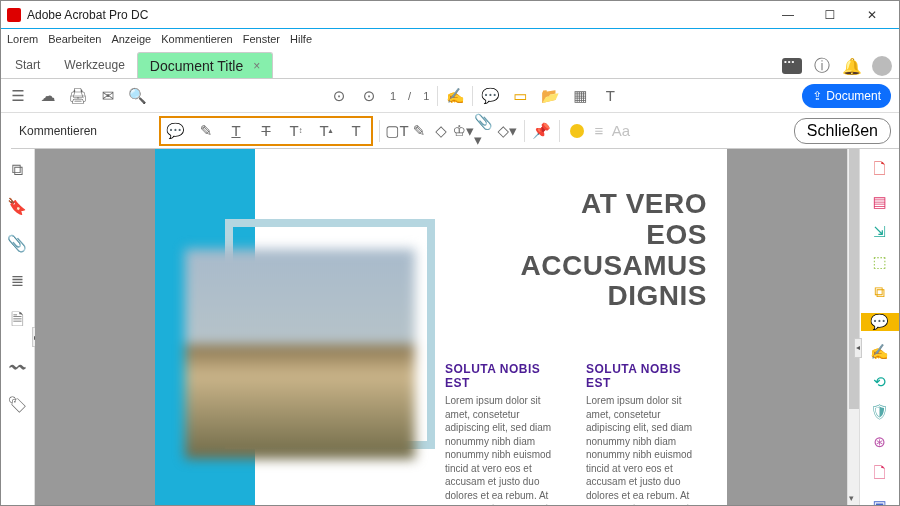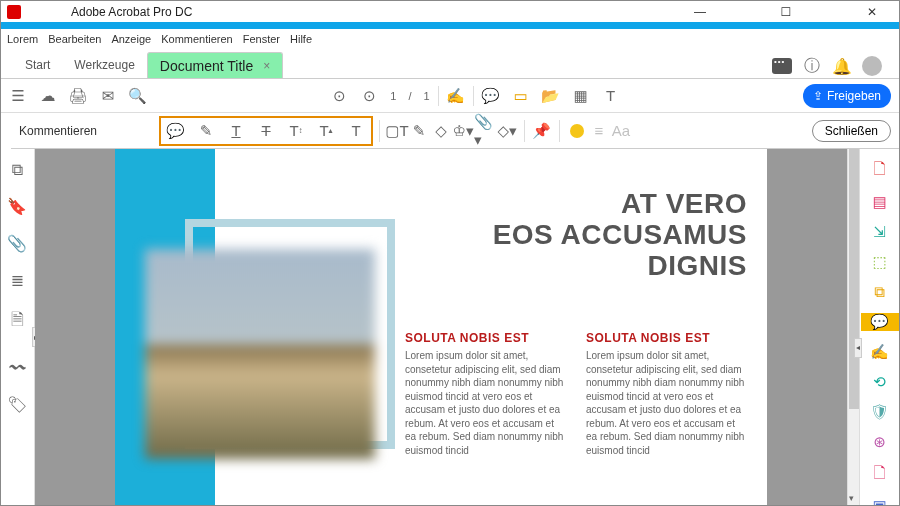--- a/index.html
+++ b/index.html
@@ -1,23 +1,23 @@
 <!DOCTYPE html>
 <html><head>
 <meta charset="utf-8">
 <style>
 * { margin: 0; padding: 0; box-sizing: border-box; font-family: "Segoe UI", Arial, sans-serif; }
 body { width: 900px; height: 506px; background: #fff; border: 1px solid #888; overflow: hidden; }
-.title-bar { height: 28px; display: flex; align-items: center; padding: 0 6px; border-bottom: 7px solid #0ea5e9; gap: 44px; }
+.title-bar { height: 28px; display: flex; align-items: center; padding: 0 6px; border-bottom: 1px solid #0ea5e9; }
 .title-bar .logo { width: 14px; height: 14px; background: #d00; margin-right: 6px; border-radius: 2px; }
 .title-bar .title { font-size: 12px; color: #222; flex: 0 0 auto; }
 .title-bar .spacer { flex: 1; }
 .win-ctrl { width: 42px; height: 26px; display: flex; align-items: center; justify-content: center; color: #333; font-size: 12px; }
 .menu-bar { height: 20px; display: flex; align-items: center; padding: 0 6px; gap: 10px; font-size: 11px; color: #333; }
-.tab-bar { height: 30px; display: flex; align-items: flex-end; padding: 0 12px; border-bottom: 1px solid #ccc; }
+.tab-bar { height: 30px; display: flex; align-items: flex-end; padding: 0 2px; border-bottom: 1px solid #ccc; }
 .tab-bar .tab { height: 26px; padding: 0 12px; display: flex; align-items: center; font-size: 12px; color: #555; }
 .tab-bar .tab.active { background: #86efac; border: 1px solid #ccc; border-bottom: none; border-radius: 3px 3px 0 0; font-size: 14px; color: #222; }
 .tab-close { margin-left: 10px; font-size: 12px; color: #777; }
 .tab-bar .spacer { flex: 1; }
 .tab-icon { width: 24px; height: 24px; display: flex; align-items: center; justify-content: center; color: #777; margin: 0 3px; }
 .badge-chat { width: 20px; height: 16px; background: #555; border-radius: 3px; position: relative; }
 .badge-chat:before { content: "•••"; color: #fff; font-size: 8px; position: absolute; top: -1px; left: 2px; letter-spacing: 1px; }
 .avatar { width: 20px; height: 20px; background: #bbb; border-radius: 50%; }
 .toolbar { height: 34px; display: flex; align-items: center; padding: 0 8px; gap: 12px; border-bottom: 1px solid #ddd; color: #666; }
 .toolbar .tb-icon { width: 18px; display: flex; justify-content: center; font-size: 15px; }
@@ -25,33 +25,33 @@
 .toolbar .center { flex: 1; display: flex; align-items: center; justify-content: center; gap: 12px; }
 .page-num { font-size: 11px; color: #666; }
 .share-btn { background: #0d6efd; color: #fff; font-size: 12px; padding: 5px 10px; border-radius: 14px; display: flex; align-items: center; gap: 4px; }
 .comment-bar { height: 36px; display: flex; align-items: center; padding: 0 8px; border-bottom: 1px solid #ccc; margin-left: 10px; }
 .comment-label { font-size: 12px; color: #333; width: 140px; }
 .comment-tools { display: flex; align-items: center; gap: 0; }
 .highlight-box { border: 2px solid #e58a00; padding: 2px 4px; display: flex; gap: 8px; }
 .ct-icon { width: 22px; height: 22px; display: flex; align-items: center; justify-content: center; color: #666; font-size: 15px; }
 .ct-icon.y { color: #e8a300; }
 .vsep { width: 1px; height: 22px; background: #ddd; margin: 0 6px; }
-.close-pill { margin-left: auto; border: 1px solid #888; border-radius: 12px; padding: 3px 12px; font-size: 12px; }
+.close-pill { margin-left: auto; border: 1px solid #888; border-radius: 12px; padding: 3px 12px; font-size: 16px; }
 .body-area { display: flex; height: calc(506px - 28px - 20px - 30px - 34px - 36px - 2px); position:relative; }
 .left-rail { width: 34px; background: #fff; border-right: 1px solid #ddd; display: flex; flex-direction: column; align-items: center; gap: 18px; padding-top: 12px; color: #666; font-size: 16px; position:relative; }
 .left-rail .expand { position:absolute; right:-6px; top:50%; width:8px; height:20px; background:#eee; border:1px solid #ccc; display:flex;align-items:center;justify-content:center;font-size:8px;color:#555;}
 .canvas { flex: 1; background: #999; display: flex; justify-content: center; overflow: hidden; position:relative; }
-.page { width: 652px; height:100%; background: #fff; position: relative; display:flex; }
+.page { width: 572px; height:100%; background: #fff; position: relative; display:flex; }
 .cyan-strip { width: 100px; height: 100%; background: #1cafd9; }
 .page-content { flex:1; position:relative; padding: 40px 20px 10px 0; }
 .frame { position: absolute; left: -30px; top: 70px; width: 210px; height: 230px; border: 8px solid #b5d6e0; }
 .photo { position: absolute; left: -70px; top: 100px; width: 230px; height: 210px; background: linear-gradient(to bottom, #a8bacb 0%, #b6c3c9 45%, #8a7650 46%, #cbb58a 60%, #6f6a48 100%); filter: blur(6px); }
 .headline { text-align: right; font-size: 28px; font-weight: 600; color: #555; line-height: 1.1; letter-spacing: 0.5px; margin-left: 200px; }
 .columns { display: flex; gap: 20px; margin-top: 50px; margin-left: 190px; }
-.col h4 { font-size: 12px; font-weight: 700; letter-spacing: 0.5px; color: #b91c1c; margin-bottom: 4px; }
+.col h4 { font-size: 12px; font-weight: 700; letter-spacing: 0.5px; color: #4c1d95; margin-bottom: 4px; }
 .col p { font-size: 10px; color: #666; line-height: 1.35; }
 .right-rail { width: 40px; background: #fff; border-left: 1px solid #ddd; display: flex; flex-direction: column; align-items: center; gap: 12px; padding-top: 10px; position:relative; }
 .right-rail .expand { position:absolute; left:-6px; top:53%; width:8px; height:20px; background:#eee; border:1px solid #ccc; display:flex;align-items:center;justify-content:center;font-size:8px;color:#555;}
 .rr-icon { width: 22px; height: 22px; display: flex; align-items: center; justify-content: center; font-size: 15px; }
 .rr-icon.active { background: #f5b800; color: #fff; width: 38px; }
 .scrollbar { width: 12px; background: #f0f0f0; border-left: 1px solid #ddd; position:relative; }
 .scrollbar .thumb { position:absolute; top:0; left:1px; width:10px; height:260px; background:#c8c8c8; }
 .scrollbar .down { position:absolute; bottom:2px; left:1px; font-size:9px; color:#666;}
 .yellow-dot { width: 14px; height: 14px; background: #f5c518; border-radius: 50%; }
 </style>
@@ -110,21 +110,21 @@
     <div class="tb-icon">✍</div>
     <div class="sep"></div>
     <div class="tb-icon y" style="color:#e8a300">💬</div>
     <div class="tb-icon y" style="color:#e8a300">▭</div>
     <div class="tb-icon">📂</div>
     <div class="tb-icon">▦</div>
     <div class="tb-icon">T</div>
   </div>
   <div class="share-btn">
     <span>⇪</span>
-    <span>Freigeben</span>
+    <span>Document</span>
   </div>
 </div>
 
 <div class="comment-bar">
   <div class="comment-label">Kommentieren</div>
   <div class="comment-tools">
     <div class="highlight-box">
       <div class="ct-icon y">💬</div>
       <div class="ct-icon">✎</div>
       <div class="ct-icon">

